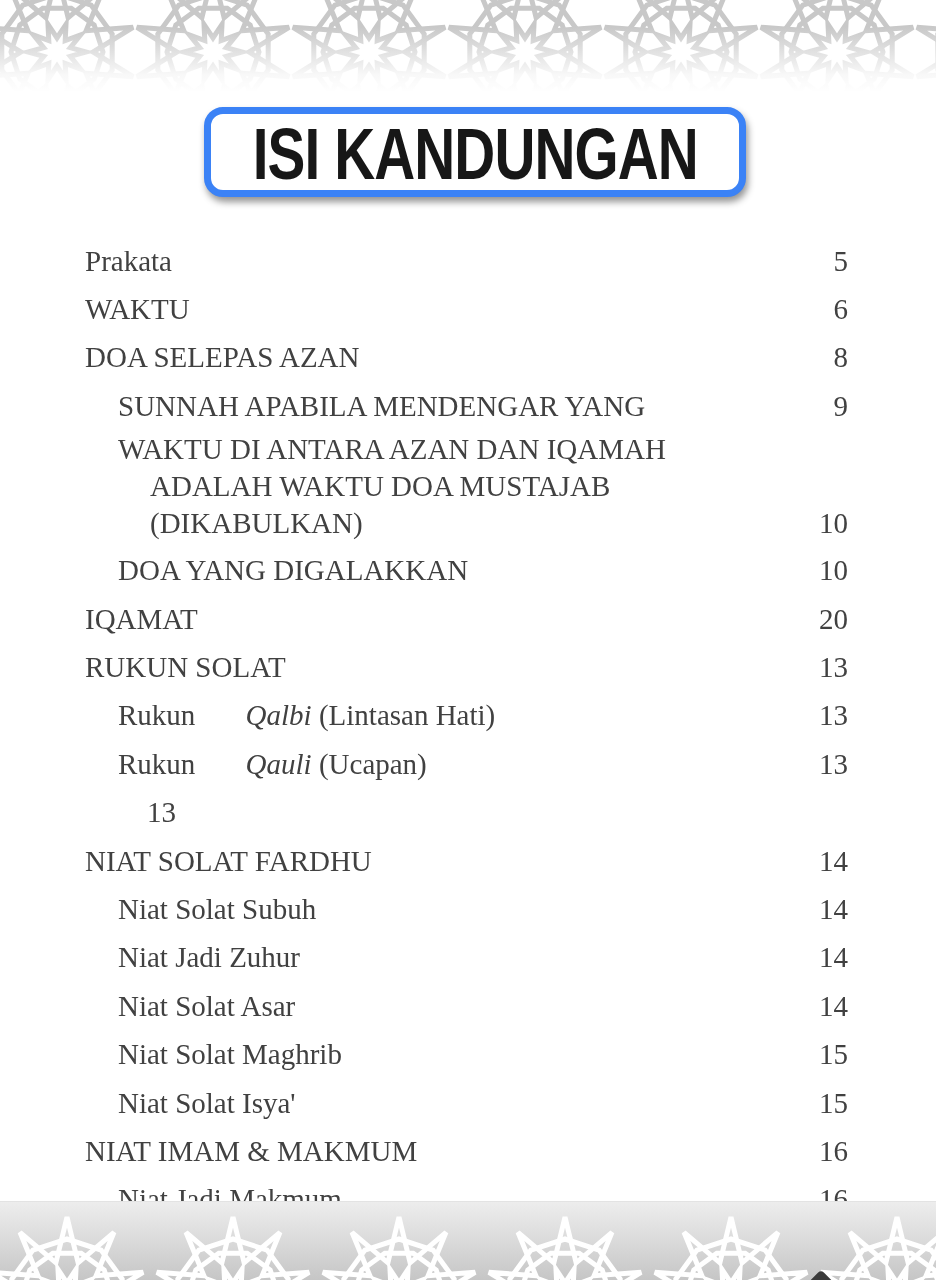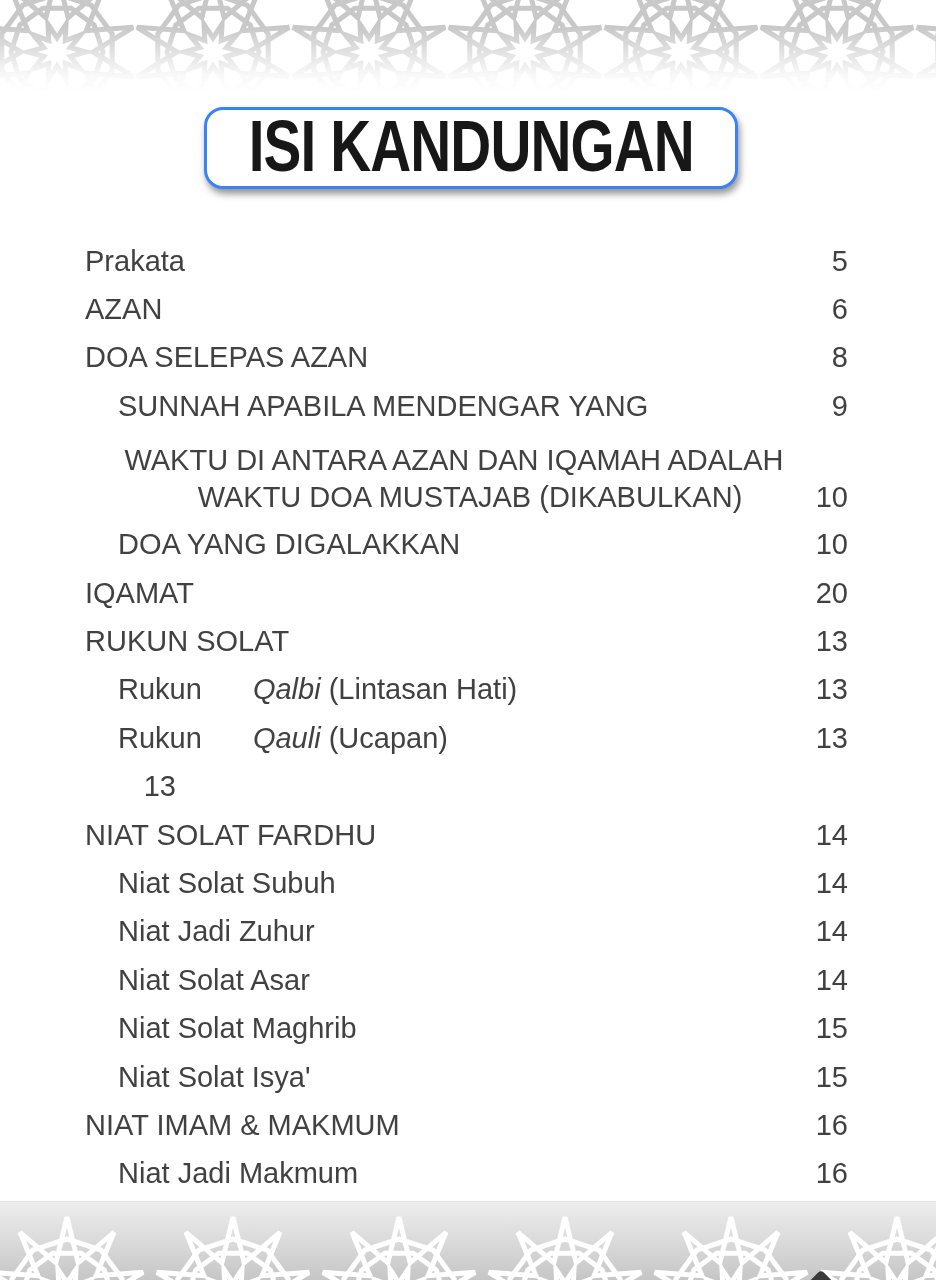--- a/index.html
+++ b/index.html
@@ -21,24 +21,24 @@
   .band-bottom-wrap{
     position:absolute;bottom:0;left:0;width:936px;height:78px;
     background:linear-gradient(180deg,#ededed 0%,#dcdcdc 45%,#c6c6c6 100%);
     border-top:1px solid #e3e3e3;
   }
   .band-bottom-wrap svg{display:block;}
   
   .title-box{
     position:absolute;left:204px;top:107px;width:528px;height:76px;
     background:#ffffff;
-    border:3px solid #3b82f6;
+    border:7px solid #3b82f6;
     border-radius:19px;
     box-shadow:2px 5px 7px rgba(0,0,0,.42);
-    display:flex;align-items:flex-start;justify-content:center;
+    display:flex;align-items:flex-end;justify-content:center;
   }
   .title-text{
     display:inline-block;
     font-weight:bold;
     font-size:63px;
     letter-spacing:-1px;
     color:#171717;
     transform:scale(.9,1.14);
     white-space:nowrap;
   }
@@ -46,21 +46,21 @@
   .toc{
     position:absolute;left:85px;top:237px;width:763px;
     color:#414141;
     font-size:29px;
   }
   .row{display:flex;align-items:center;min-height:48.4px;}
   .row.lvl1{padding-left:33px;}
   .row .label{flex:1;line-height:37px;}
   .row .pagenum{min-width:58px;text-align:right;line-height:37px;}
   .row.wrap{min-height:85px;align-items:flex-end;padding-bottom:5px;}
-  .row.wrap .label{padding-left:32px;text-indent:-32px;text-align:center;}
+  .row.wrap .label{padding-left:32px;text-indent:-32px;}
   .it{font-style:italic;margin-left:43px;}
   
   .corner-diamond{
     position:absolute;left:801px;top:1278px;width:40px;height:40px;
     transform:rotate(45deg);
     border-radius:4px;
   }
 </style>
 </head>
 <body>
@@ -118,27 +118,27 @@
           <polygon points="9.0,-27.6 8.2,-11.3 23.5,-17.0 13.3,-4.3 29.0,0.0 13.3,4.3 23.5,17.0 8.2,11.3 9.0,27.6 0.0,14.0 -9.0,27.6 -8.2,11.3 -23.5,17.0 -13.3,4.3 -29.0,0.0 -13.3,-4.3 -23.5,-17.0 -8.2,-11.3 -9.0,-27.6 -0.0,-14.0" fill="none" stroke="#c8c8c8" stroke-width="5"></polygon>
         </g>
       </svg>
   </div>
   <div class="top-fade"></div>
 
   <div class="title-box">
     <span class="title-text">ISI KANDUNGAN</span>
   </div>
 
-  <div class="toc" style="color: rgb(65, 65, 65);">
+  <div class="toc" style="color: rgb(65, 65, 65); font-family: Liberation Serif, serif;">
       <div class="row lvl0">
     <span class="label"><span>Prakata</span></span>
     <span class="pagenum">5</span>
   </div>
       <div class="row lvl0">
-    <span class="label"><span>AZAN</span></span>
+    <span class="label"><span>WAKTU</span></span>
     <span class="pagenum">6</span>
   </div>
       <div class="row lvl0">
     <span class="label"><span>DOA SELEPAS AZAN</span></span>
     <span class="pagenum">8</span>
   </div>
       <div class="row lvl1">
     <span class="label"><span>SUNNAH APABILA MENDENGAR YANG</span></span>
     <span class="pagenum">9</span>
   </div>

